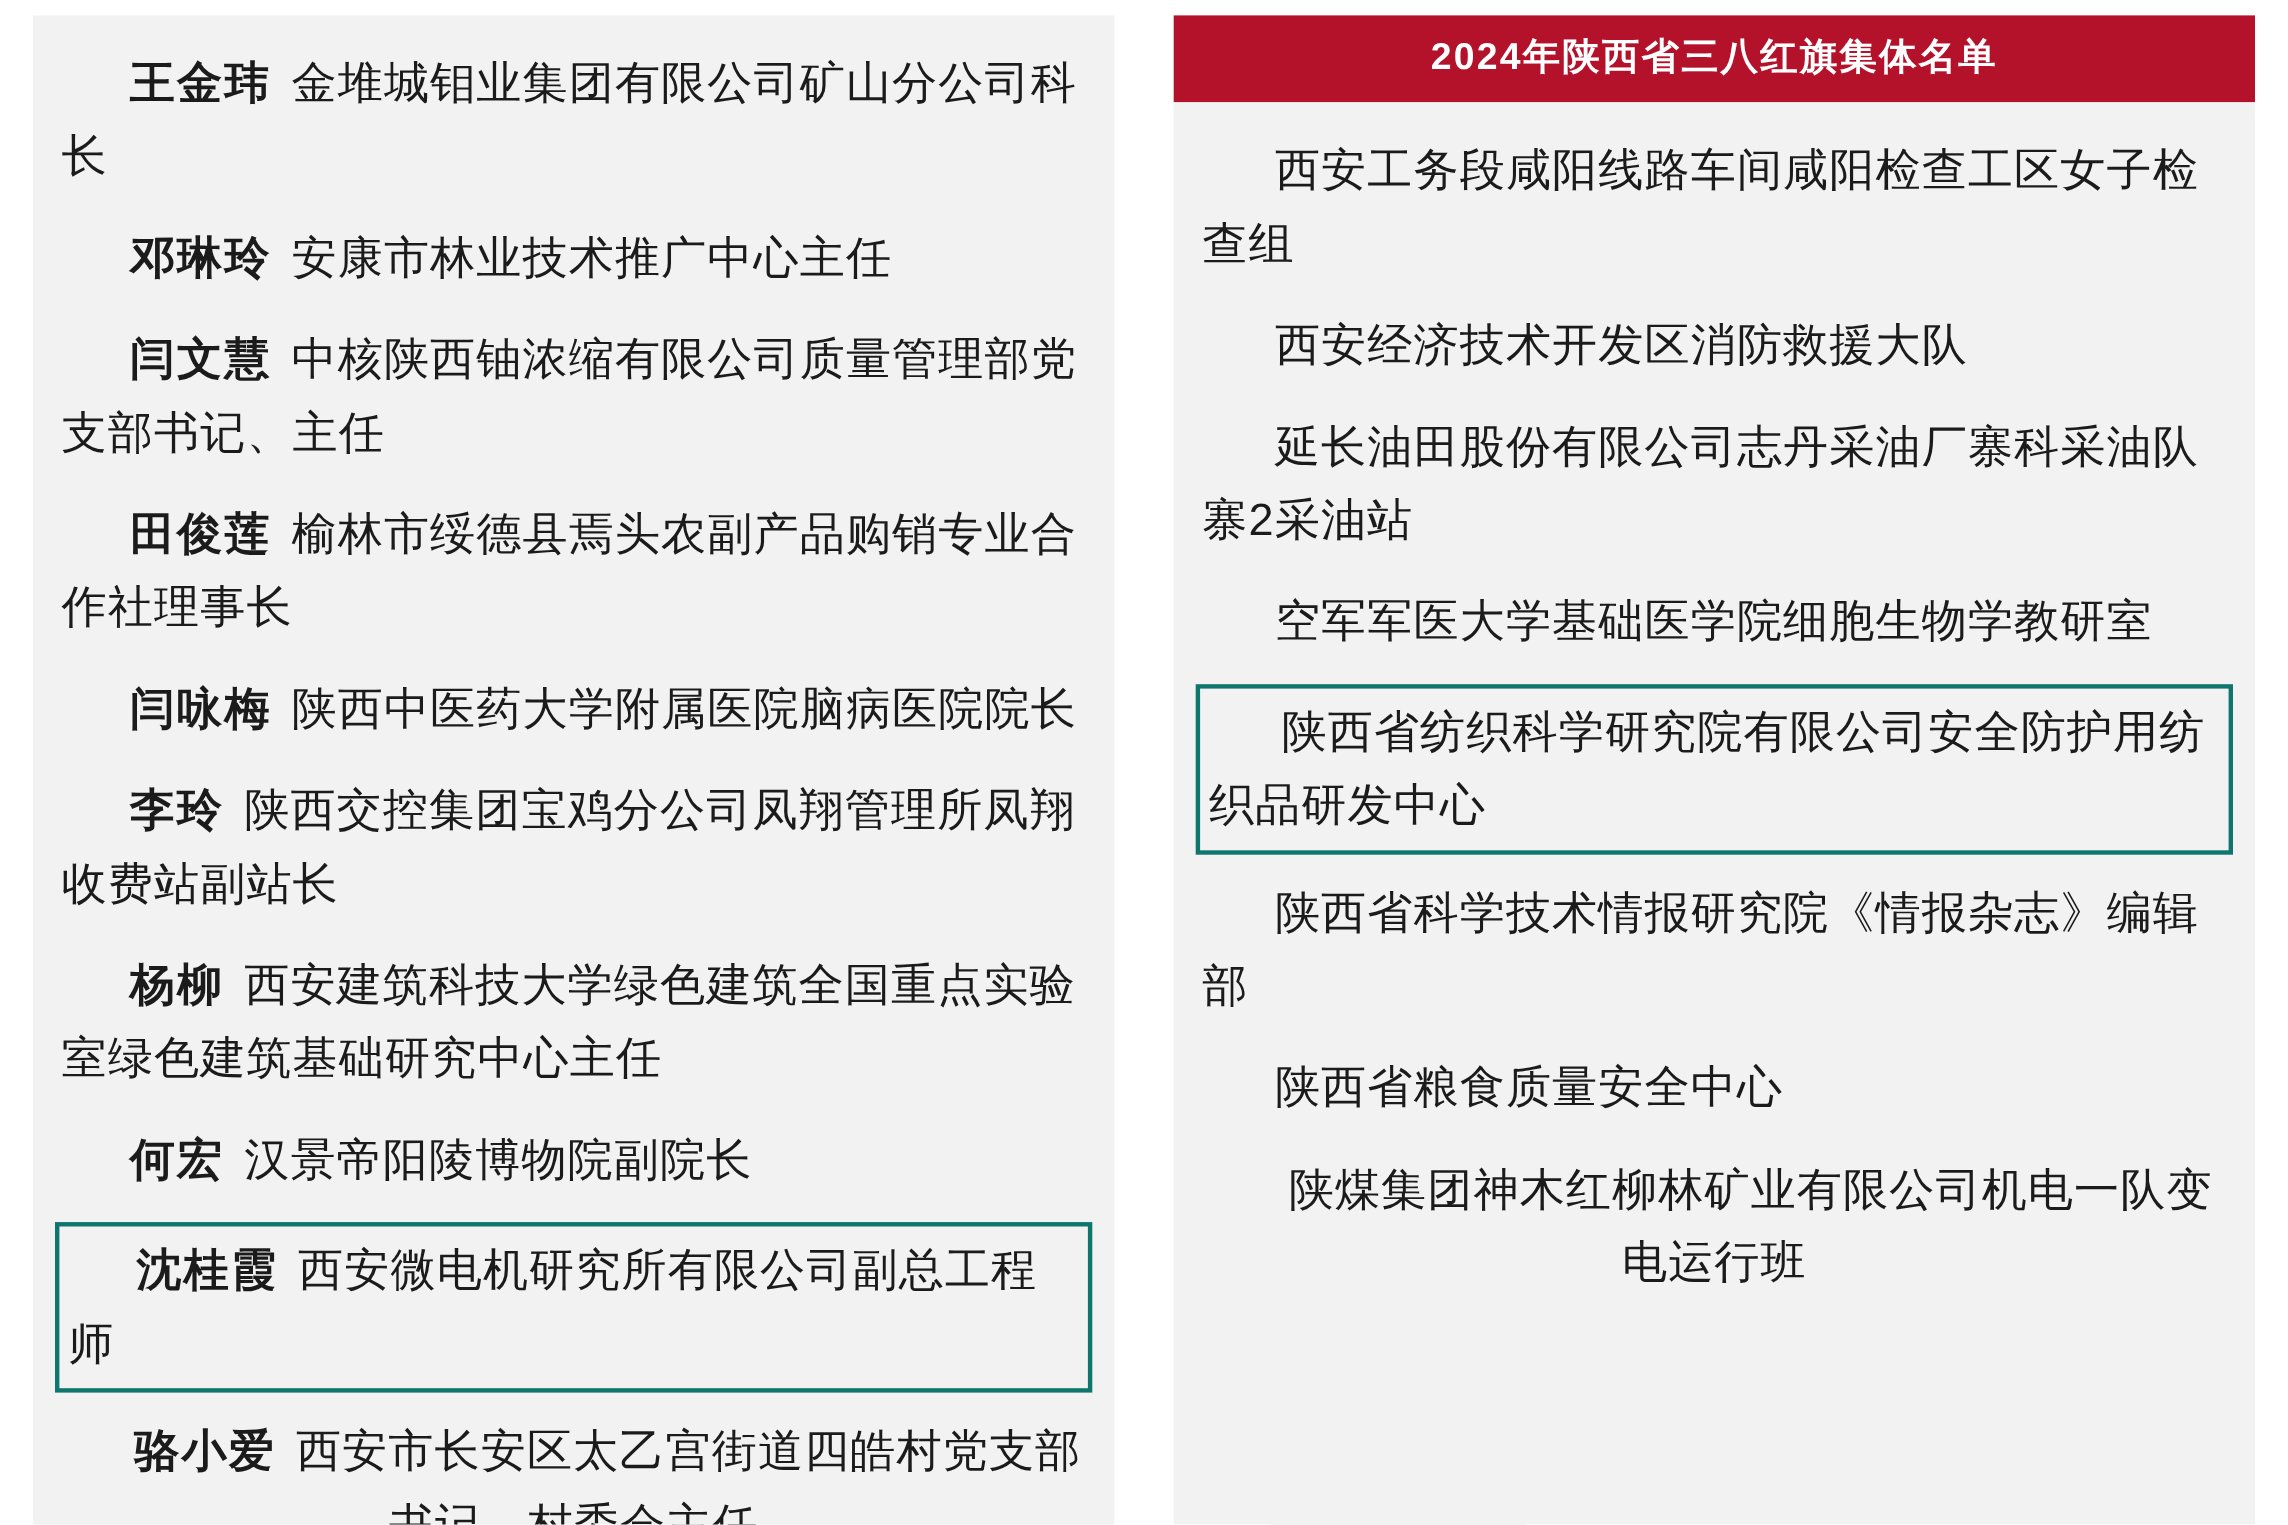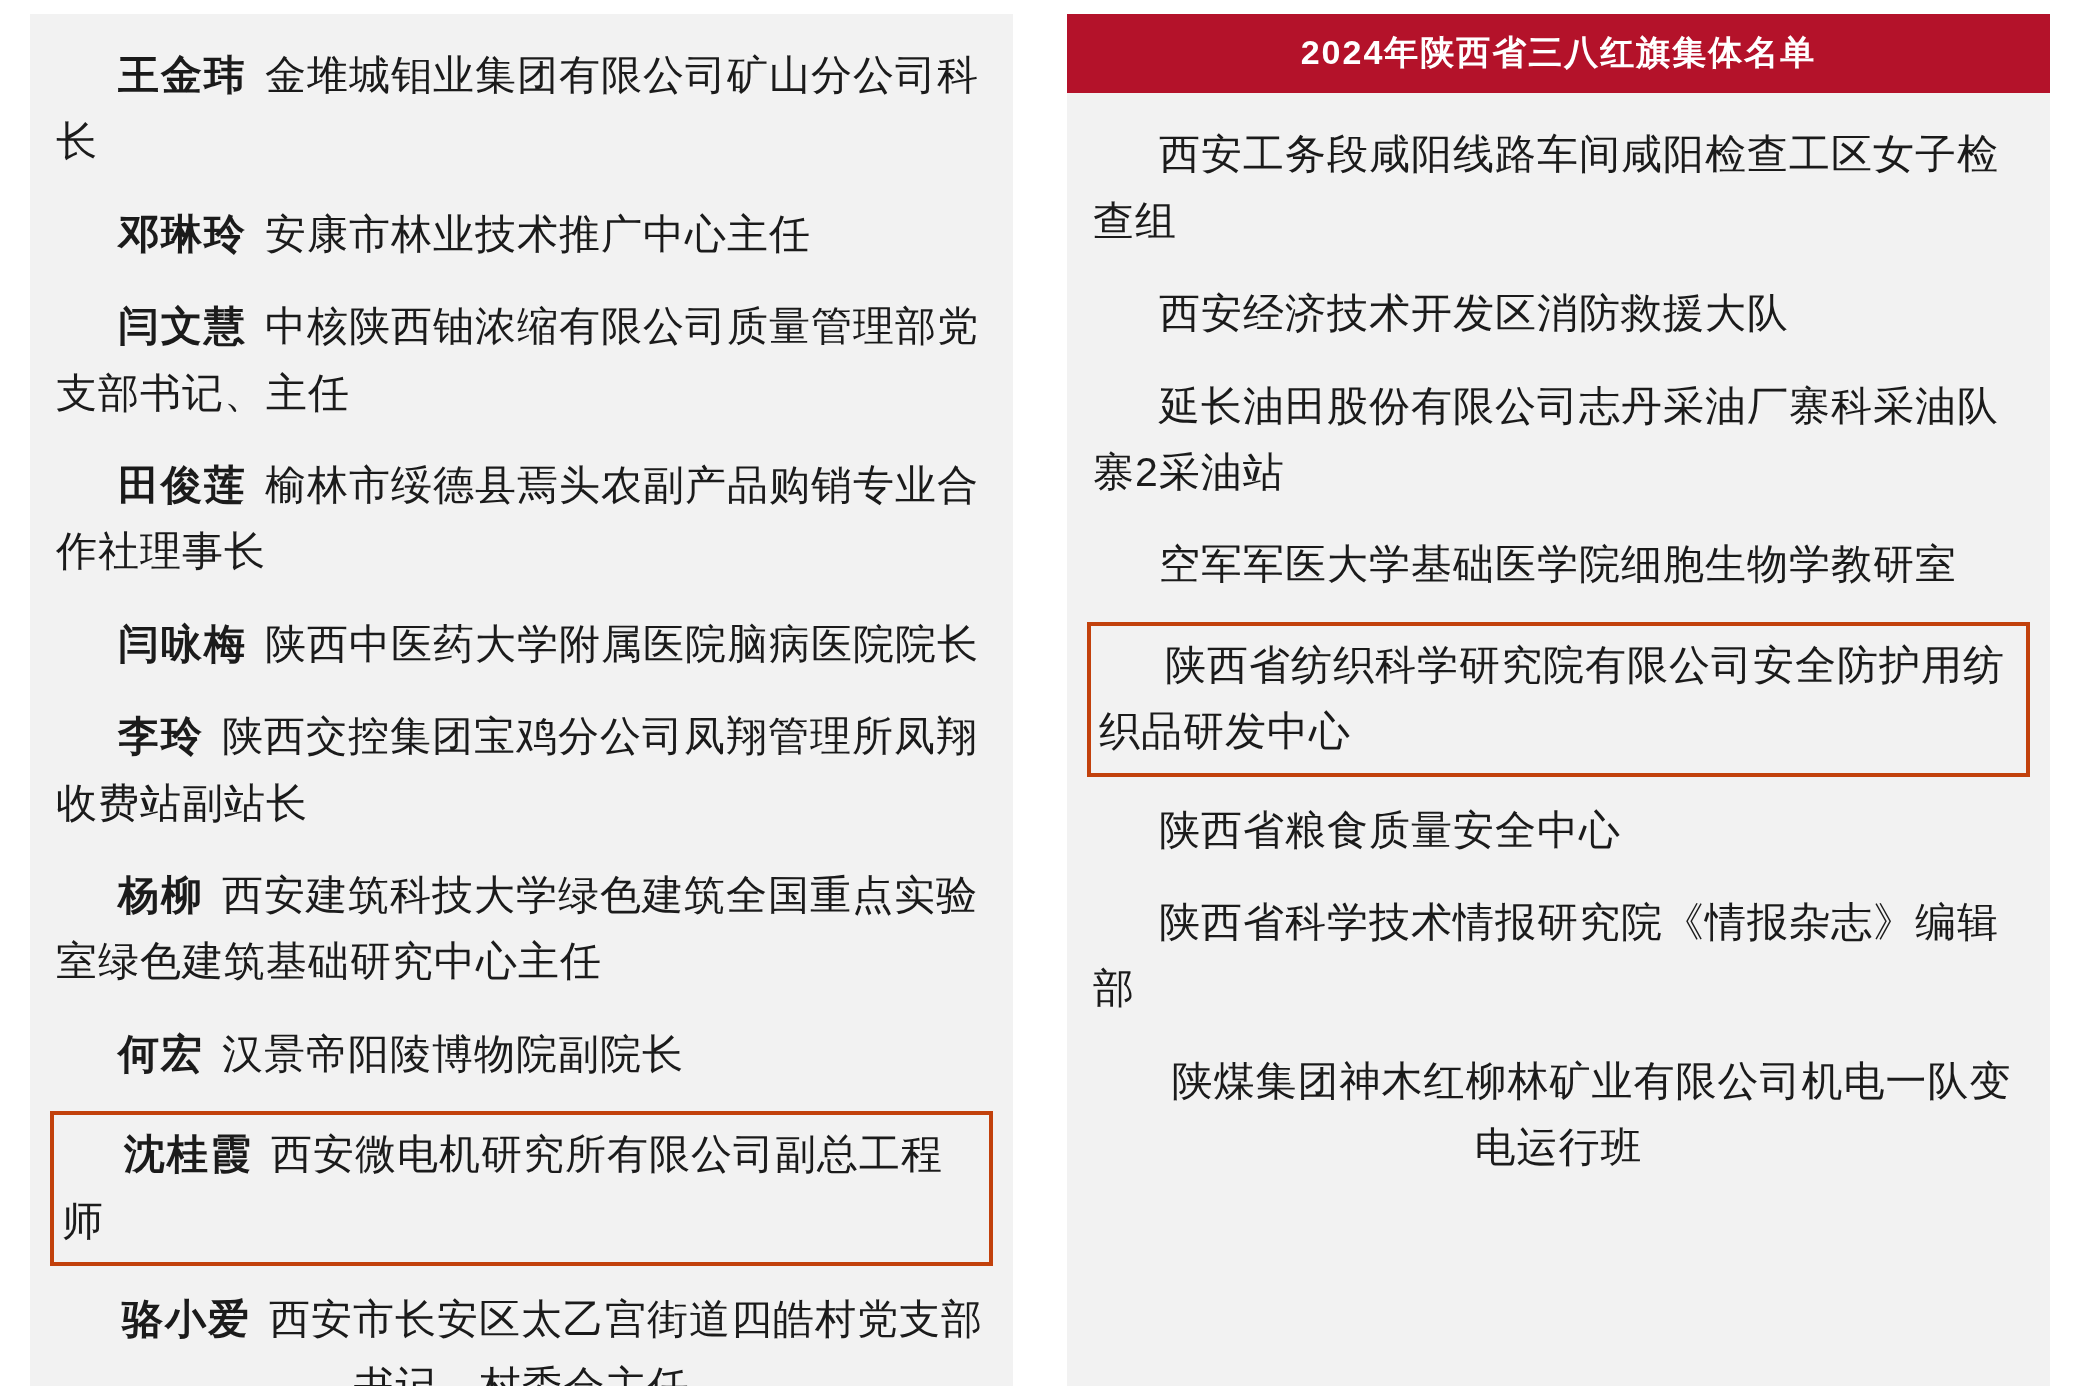--- a/index.html
+++ b/index.html
@@ -57,21 +57,21 @@
   }
   .entry .name {
     font-weight: bold;
     letter-spacing: 2px;
   }
   .entry .gap {
     display: inline-block;
     width: 18px;
   }
   .entry.highlight {
-    border: 4px solid #c2410c;
+    border: 4px solid #0f766e;
     padding: 6px 8px 8px 8px;
     margin-bottom: 18px;
   }
   .col-right .entry {
     text-indent: 66px;
   }
 </style>
 </head>
 <body>
 
@@ -96,20 +96,20 @@
 
   <div class="column col-right">
     <div class="panel-header">2024年陕西省三八红旗集体名单</div>
     <div class="panel-body">
       <div id="right-entries">
           <div class="entry"><span class="desc">西安工务段咸阳线路车间咸阳检查工区女子检查组</span></div>
           <div class="entry"><span class="desc">西安经济技术开发区消防救援大队</span></div>
           <div class="entry"><span class="desc">延长油田股份有限公司志丹采油厂寨科采油队寨2采油站</span></div>
           <div class="entry"><span class="desc">空军军医大学基础医学院细胞生物学教研室</span></div>
           <div class="entry highlight"><span class="desc">陕西省纺织科学研究院有限公司安全防护用纺织品研发中心</span></div>
+          <div class="entry"><span class="desc">陕西省科学技术情报研究院《情报杂志》编辑部</span></div>
           <div class="entry"><span class="desc">陕西省粮食质量安全中心</span></div>
-          <div class="entry"><span class="desc">陕西省科学技术情报研究院《情报杂志》编辑部</span></div>
           <div class="entry"><span class="desc">陕煤集团神木红柳林矿业有限公司机电一队变电运行班</span></div>
         </div>
     </div>
   </div>
 
 </div>
 
 </body></html>

